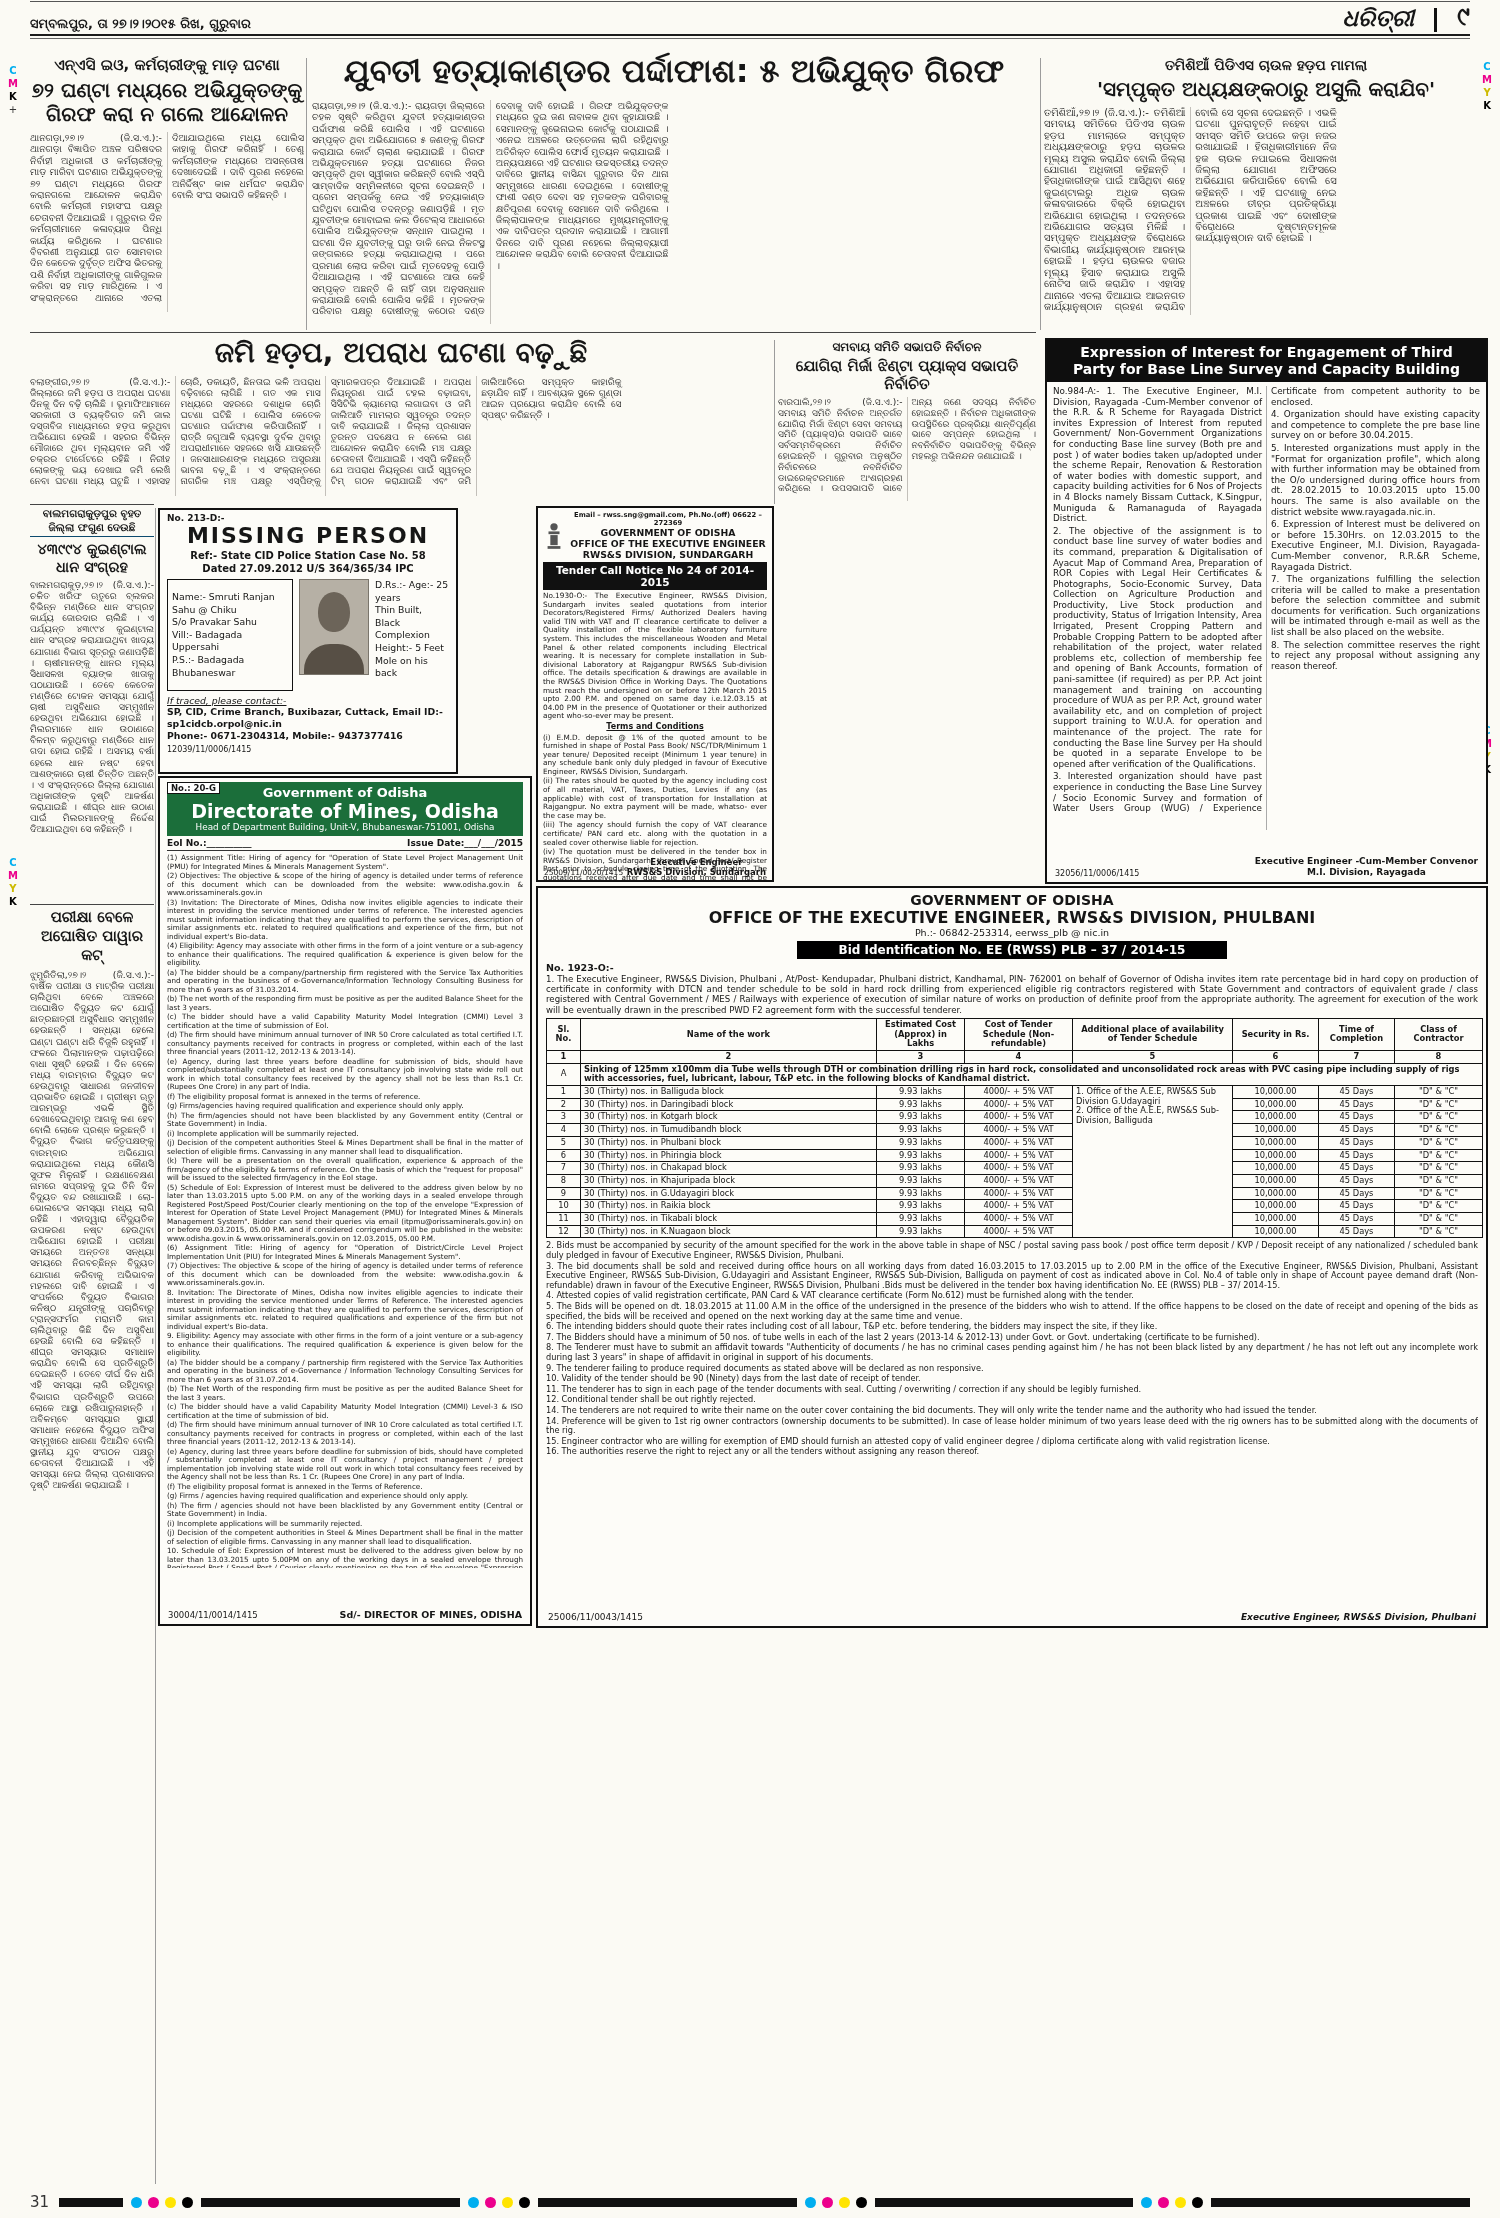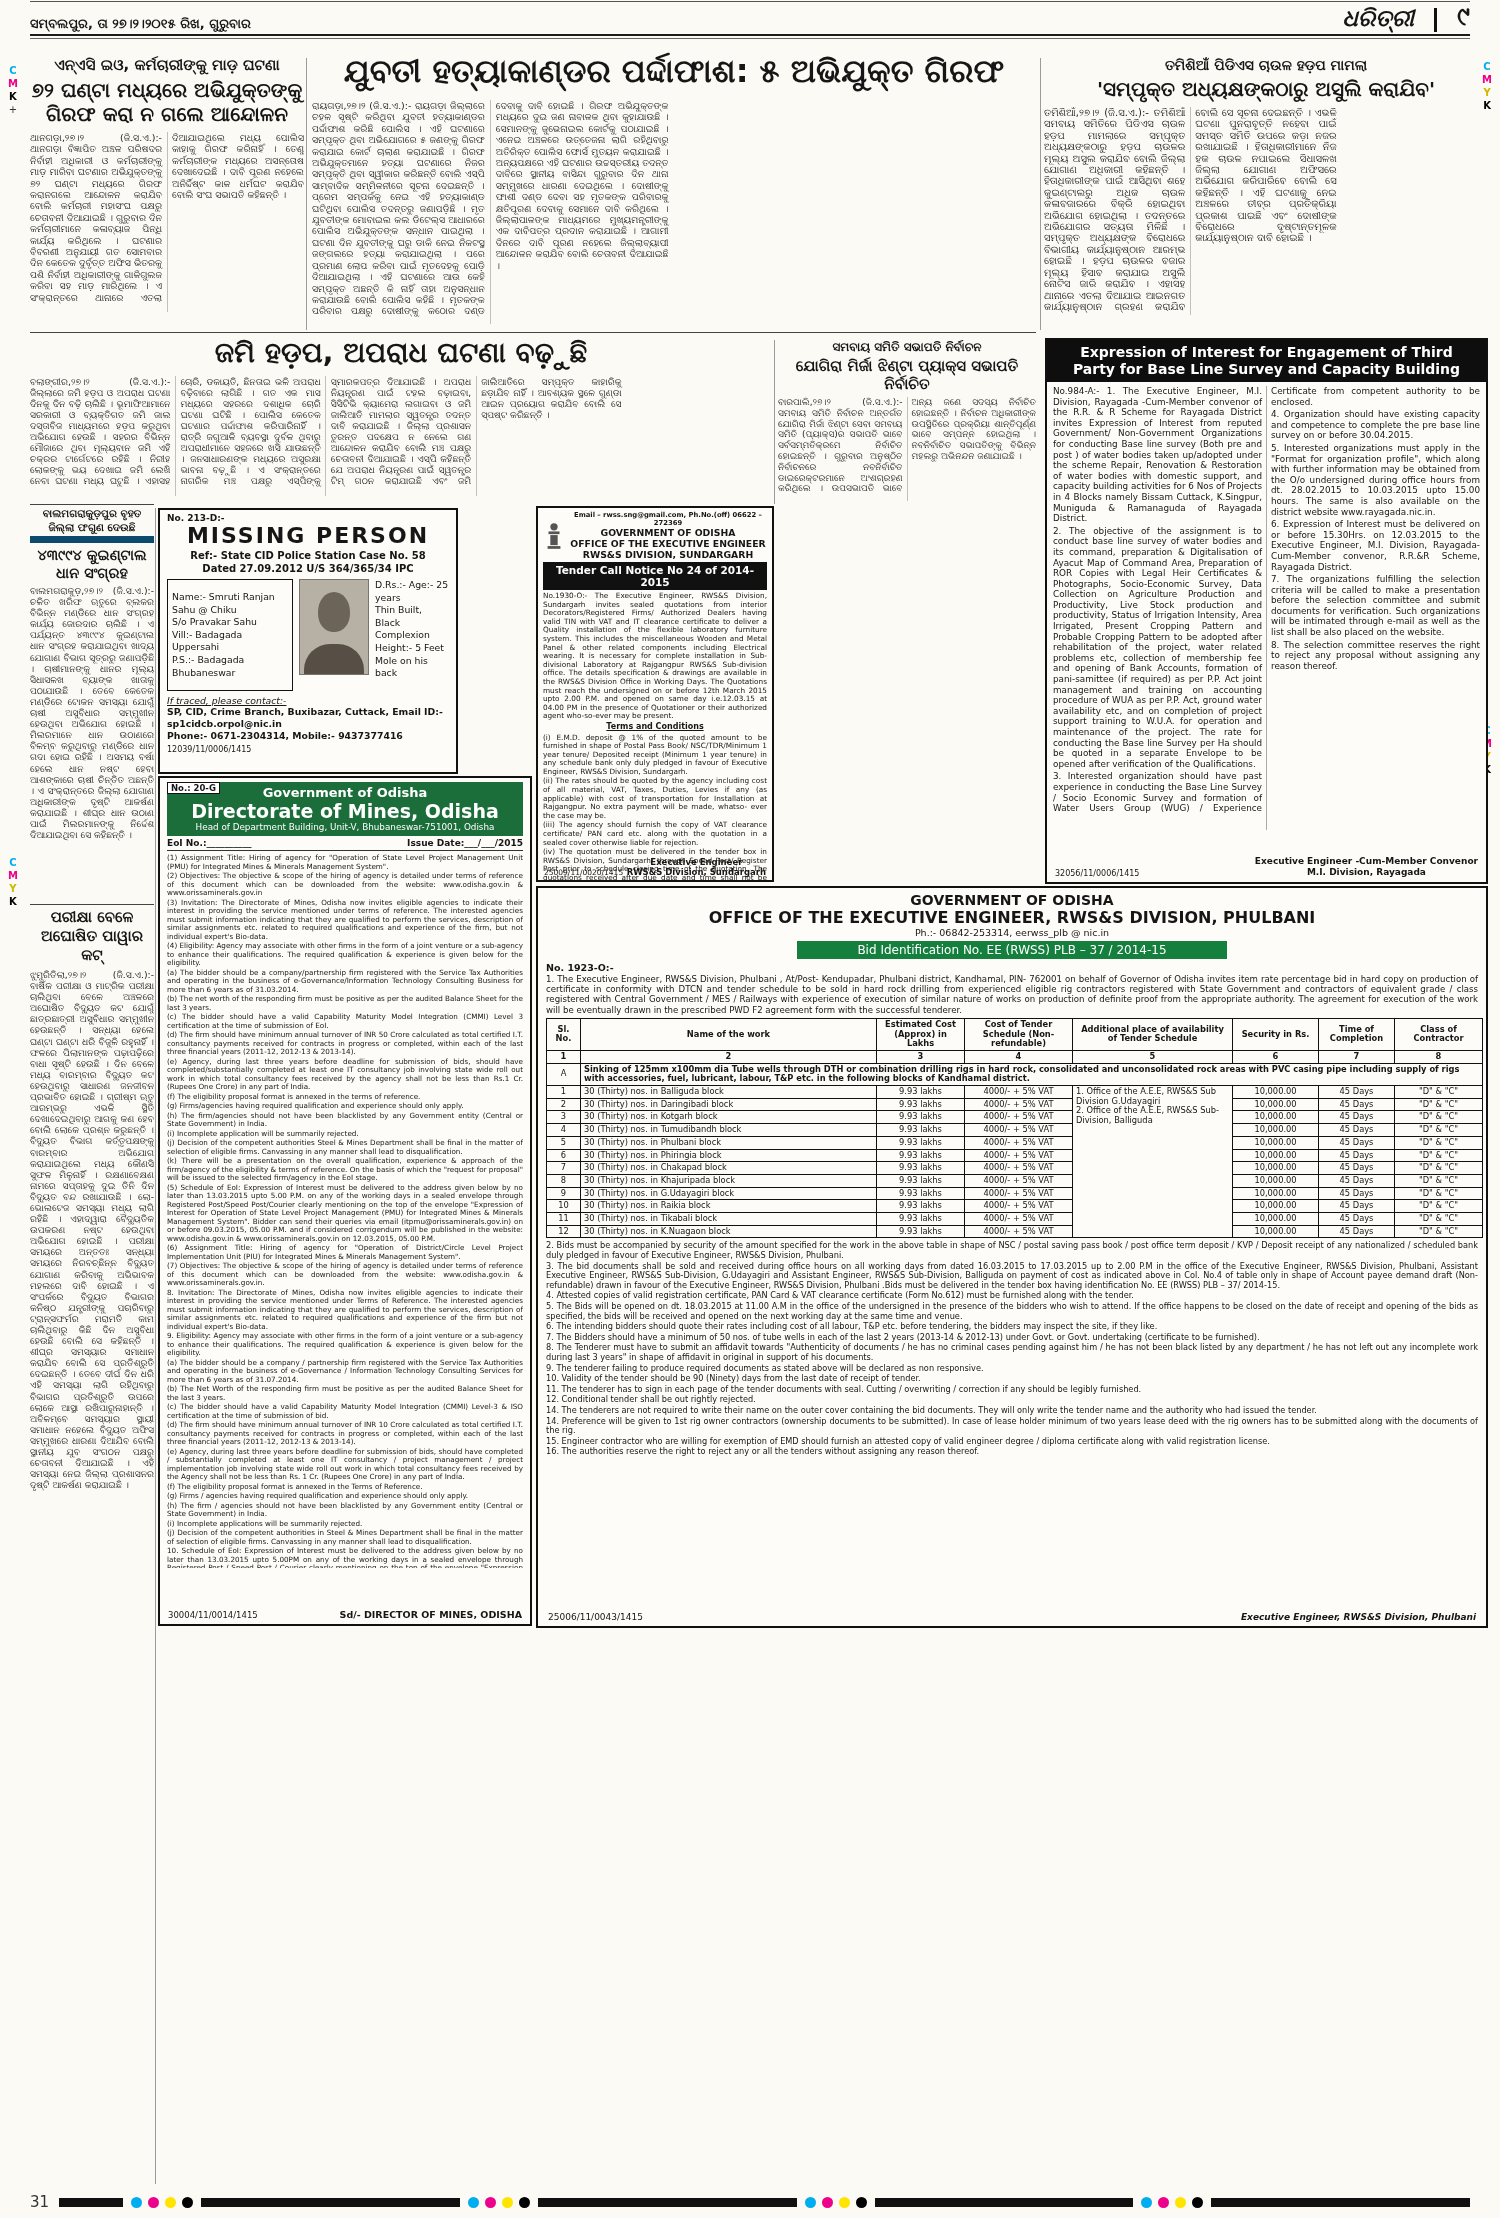--- a/index.html
+++ b/index.html
@@ -36,21 +36,21 @@
 
 .art-land{left:30px;top:336px;width:742px;height:168px}
 .art-land .headline{font-size:28px;line-height:34px;margin-bottom:6px}
 .art-land .body-text{height:120px;column-count:5;column-gap:10px;font-size:9.2px;line-height:11px}
 .art-coop{left:778px;top:340px;width:258px;height:164px}
 .art-coop .kicker{font-size:12px;line-height:15px}
 .art-coop .headline{font-size:15px;line-height:18px;margin:2px 0 4px}
 .art-coop .body-text{height:104px;column-count:2;column-gap:9px;font-size:9px;line-height:10.8px}
 
 .art-paddy{left:30px;top:504px;width:124px;height:398px}
-.art-paddy .kicker{font-size:10.5px;line-height:13.5px;border-top:1px solid #444;border-bottom:7px solid #0c4a6e;padding:2px 0}
+.art-paddy .kicker{font-size:10.5px;line-height:13.5px;border-top:1px solid #444;border-bottom:1px solid #0c4a6e;padding:2px 0}
 .art-paddy .headline{font-size:14.5px;line-height:18px;margin:3px 0}
 .art-paddy .body-text{height:300px;font-size:9.2px;line-height:11.1px}
 .art-power{left:30px;top:904px;width:124px;height:1278px}
 .art-power .headline{font-size:15px;line-height:19px;border-top:1px solid #444;padding-top:3px;margin-bottom:4px}
 .art-power .body-text{height:1210px;font-size:9.2px;line-height:11.1px}
 
 .nbox{position:absolute;border:2px solid #111;background:#fdfcf8}
 
 .box-mp{left:158px;top:508px;width:300px;height:266px;padding:3px 7px}
 .mp-no{font-size:9px;font-weight:bold}
@@ -98,21 +98,21 @@
   font-size:8.8px;line-height:10.6px;text-align:justify;height:452px;overflow:hidden}
 .eoi-body p{margin-bottom:2px}
 .eoi-footer{position:absolute;bottom:4px;left:8px;right:8px;display:flex;justify-content:space-between;align-items:flex-end}
 .eoi-code{font-size:8px}
 .eoi-sign{font-weight:bold;font-size:9px;text-align:center;line-height:11px}
 
 .box-ph{left:536px;top:886px;width:952px;height:742px;padding:4px 8px}
 .ph-govt{font-size:14px;font-weight:bold;text-align:center}
 .ph-office{font-size:16px;font-weight:bold;text-align:center}
 .ph-phone{font-size:9.5px;text-align:center}
-.ph-bar{background:#15803d;color:#fff;width:430px;margin:3px auto;text-align:center;font-weight:normal;font-size:12px;padding:2px 0}
+.ph-bar{background:#000000;color:#fff;width:430px;margin:3px auto;text-align:center;font-weight:bold;font-size:12px;padding:2px 0}
 .ph-no{font-weight:bold;font-size:9.5px}
 .ph-intro{font-size:8.6px;line-height:10.2px;text-align:justify;margin:1px 0 3px}
 .ph-table{width:100%;border-collapse:collapse;font-size:8.3px;line-height:9.7px;table-layout:fixed}
 .ph-table th,.ph-table td{border:1px solid #111;padding:1px 3px;text-align:center;vertical-align:middle;overflow:hidden}
 .ph-table th{font-weight:bold}
 .ph-table td.nm{text-align:left}
 .ph-table td.gdesc{text-align:left;font-weight:bold}
 .ph-table td.place{white-space:pre-line;text-align:left;vertical-align:top}
 .ph-conds{font-size:8.2px;line-height:9.6px;text-align:justify;margin-top:3px;height:300px;overflow:hidden}
 .ph-conds p{margin-bottom:1px}

